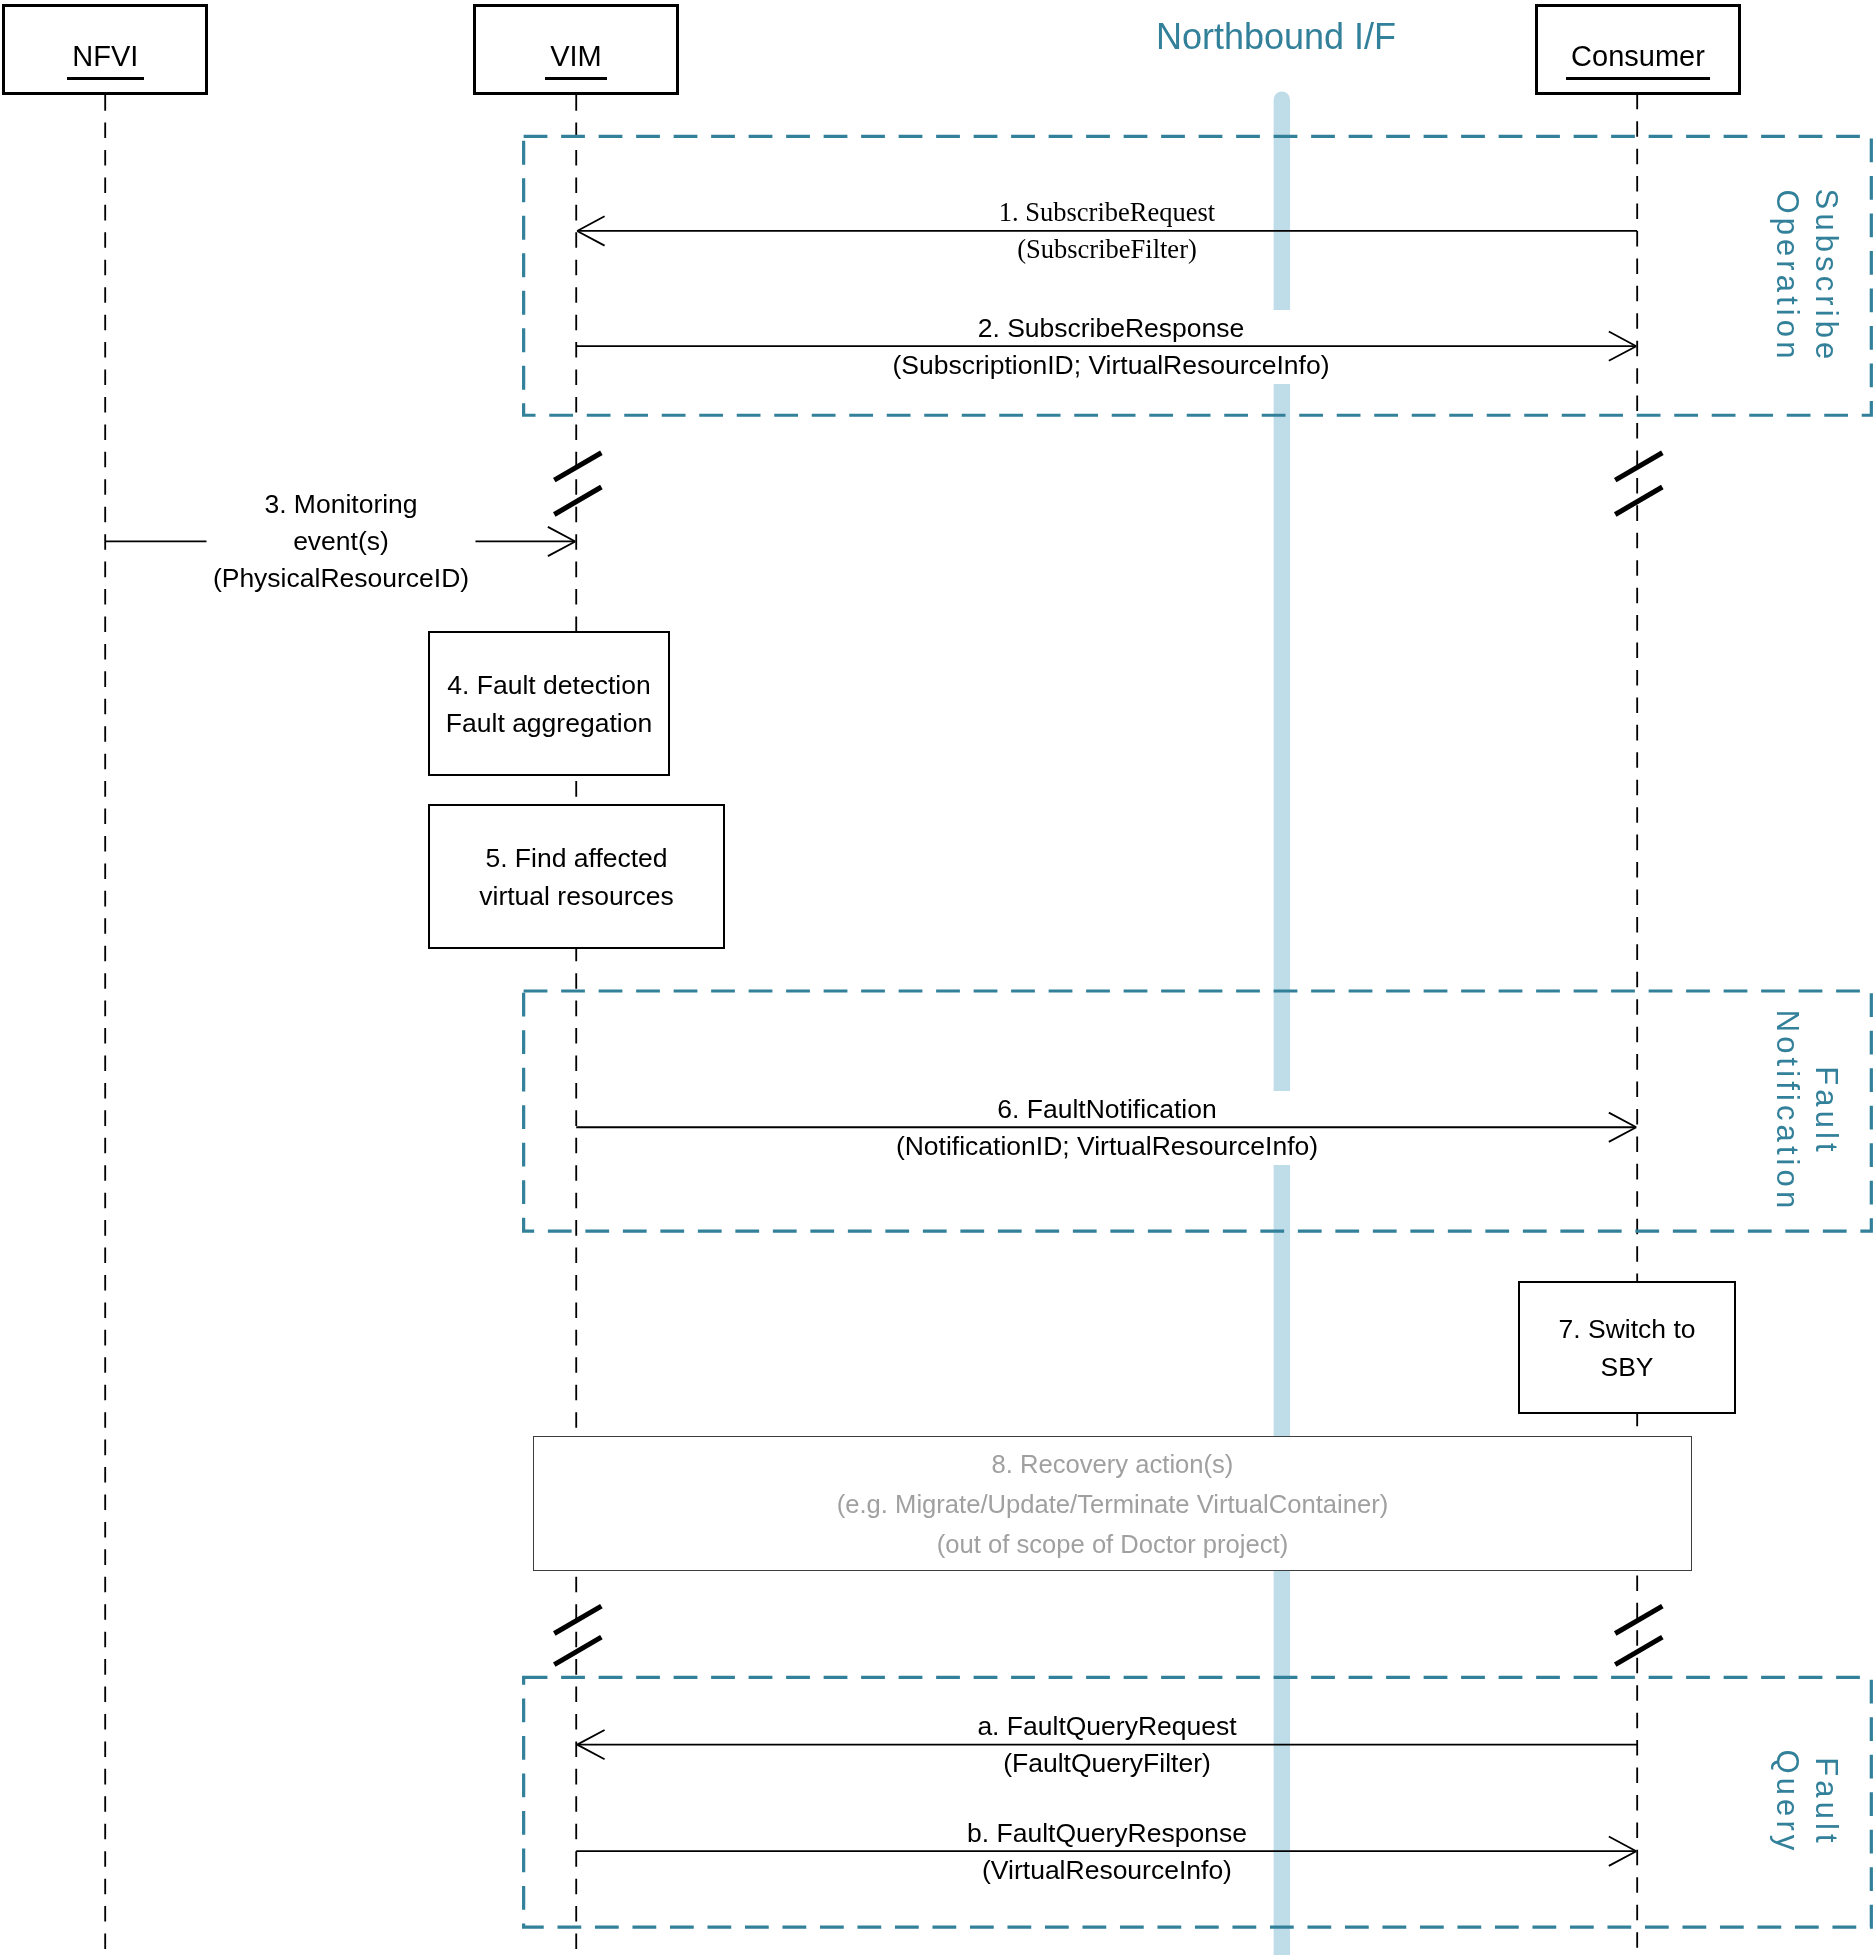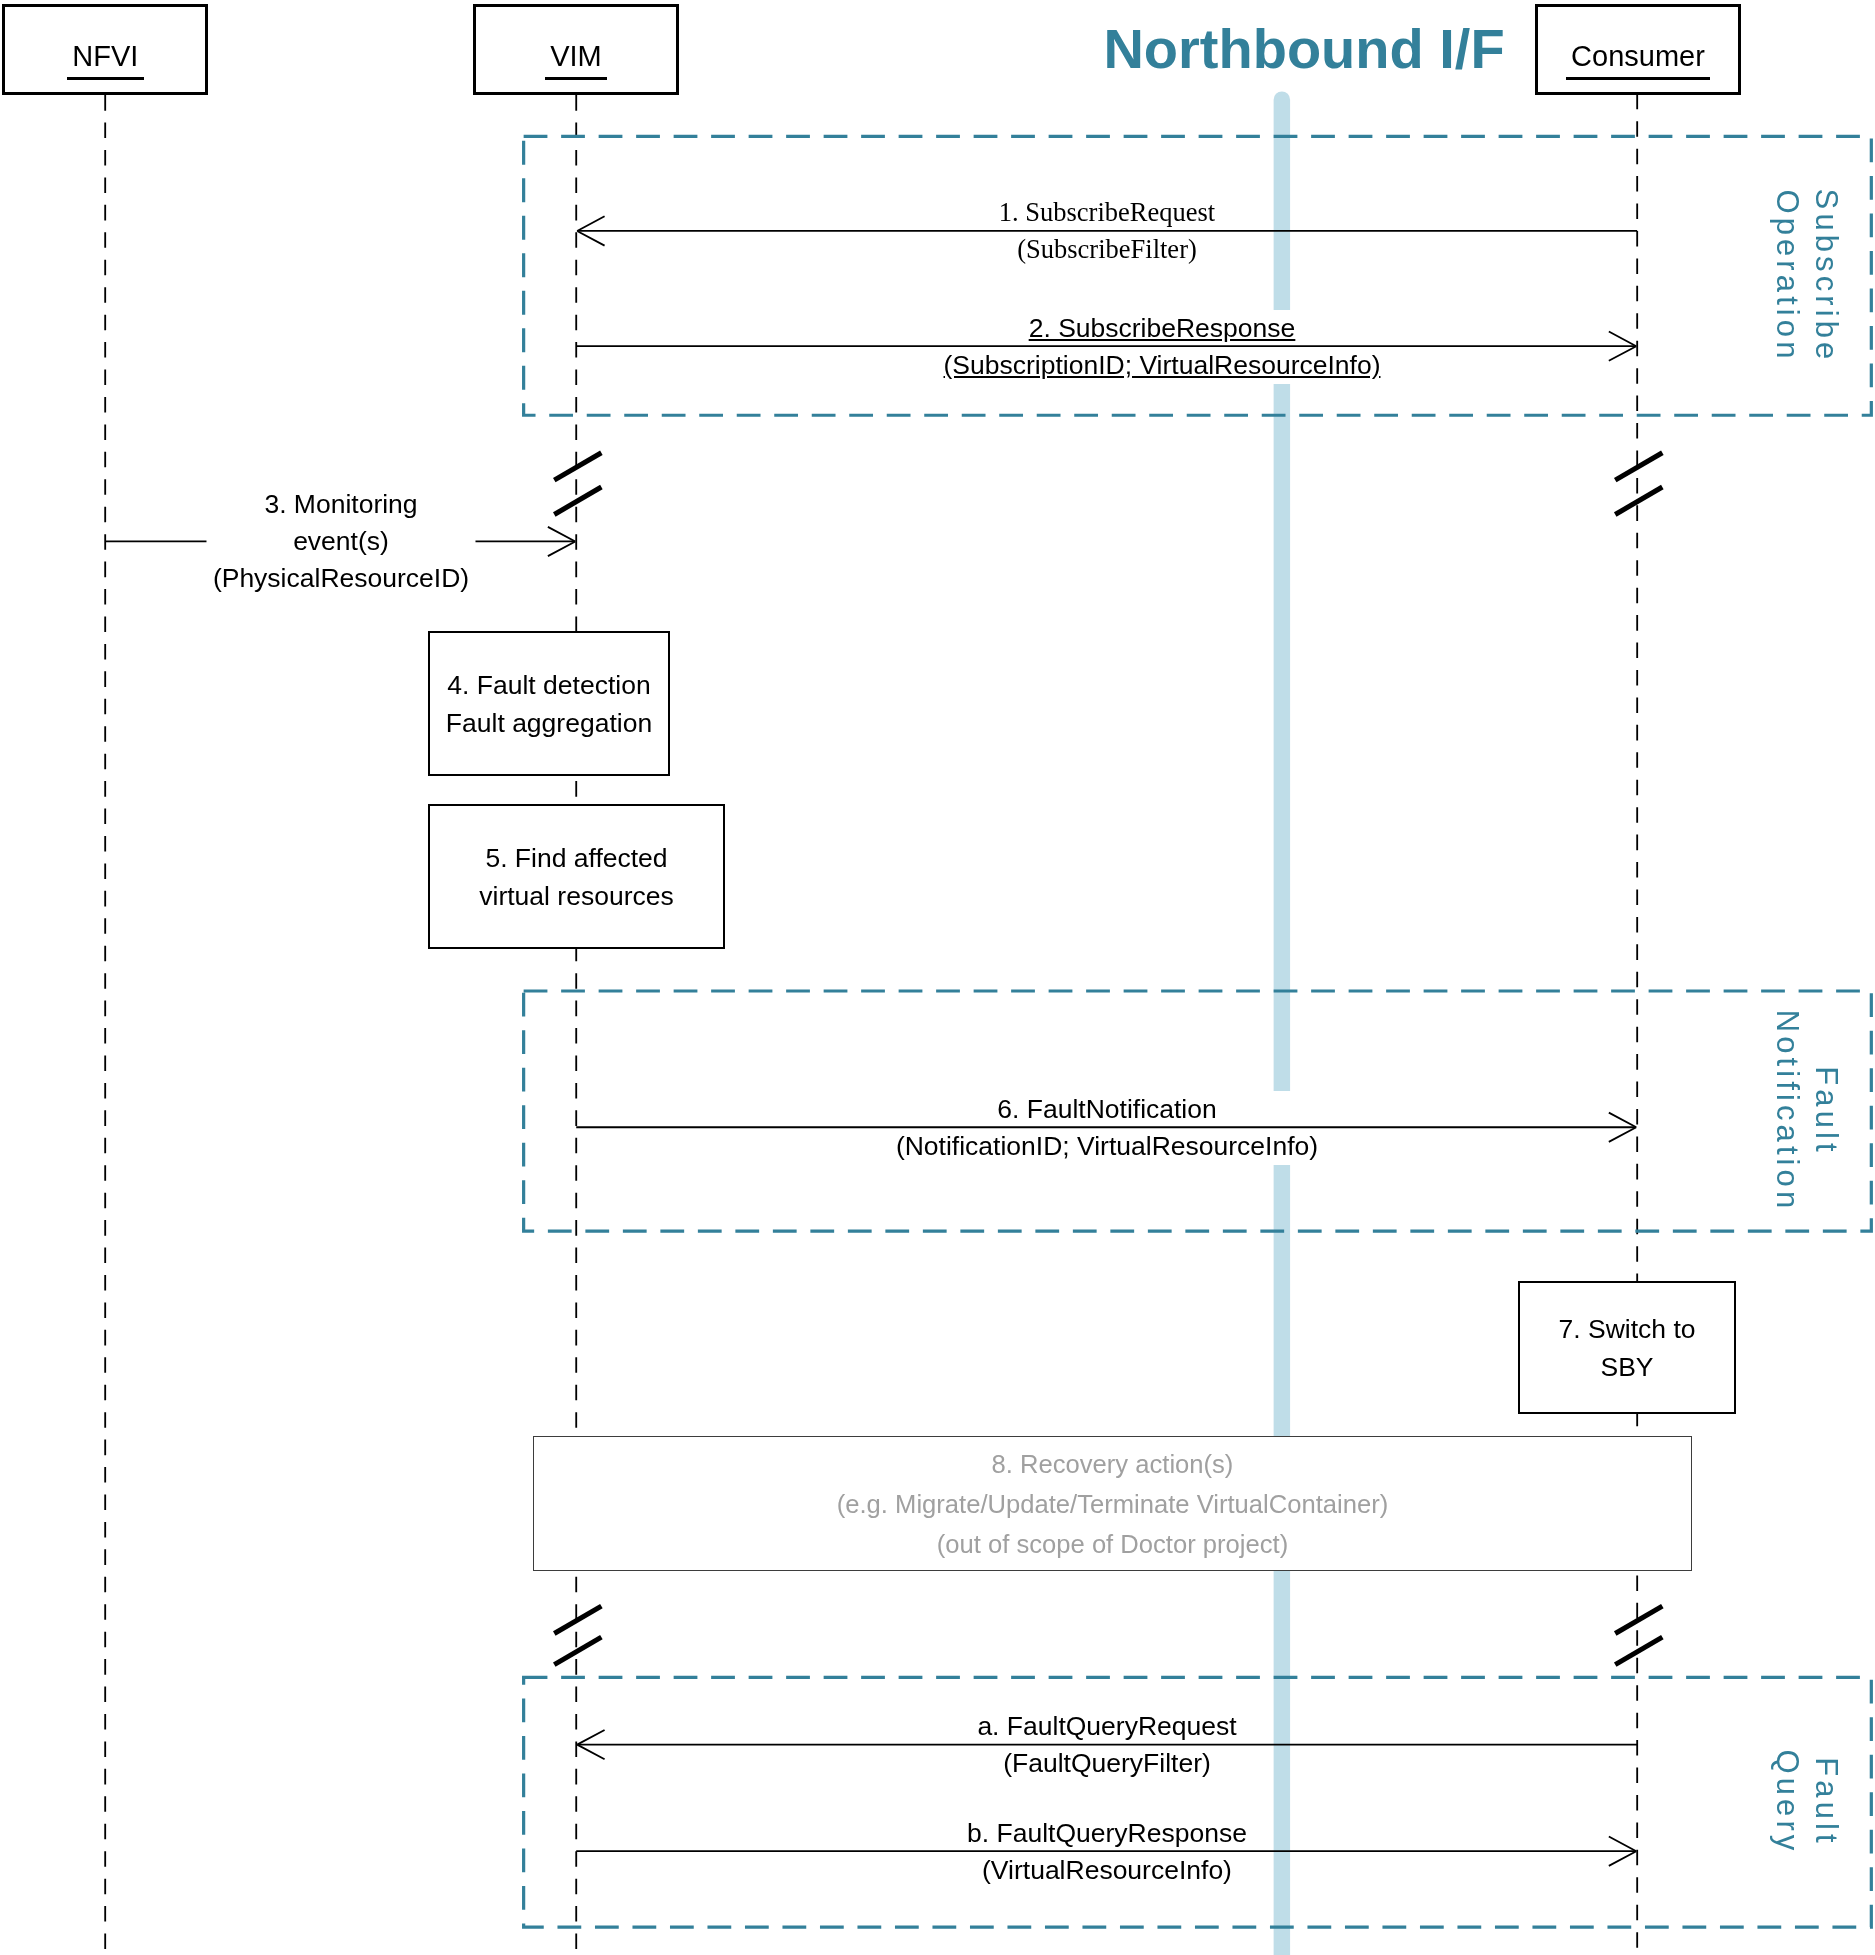--- a/index.html
+++ b/index.html
@@ -34,42 +34,42 @@
   .actor-box .actor-label{
     font-size:29px;line-height:29px;border-bottom:3.7px solid #000;padding:0 5.5px 5.5px;margin-top:24px;
   }
   .actor-nfvi{left:2.3px;}
   .actor-vim{left:473px;}
   .actor-consumer{left:1535px;}
 
   
   .nb-title{
     position:absolute;left:1276px;top:15.6px;transform:translateX(-50%);
-    font-size:56px;font-weight:700;color:var(--accent-teal);white-space:nowrap;z-index:4;margin-left:28px;
+    font-size:36px;font-weight:400;color:var(--accent-teal);white-space:nowrap;z-index:4;
   }
 
   
   .group-label{
     position:absolute;width:348px;height:82px;z-index:2;
     transform:rotate(90deg);
     display:flex;flex-direction:column;align-items:center;justify-content:center;
     color:var(--accent-teal);font-size:31px;font-weight:300;letter-spacing:4.1px;
     line-height:39px;text-align:center;white-space:nowrap;
   }
   .group-label-subscribe{left:1633px;top:235px;}
   .group-label-notification{left:1633px;top:1070px;}
   .group-label-query{left:1633px;top:1761px;}
 
   
   .msg-label{
     position:absolute;transform:translateX(-50%);background:#fff;z-index:3;
     text-align:center;font-size:26.5px;line-height:37px;white-space:nowrap;padding:0 6.4px;
   }
   .msg-1{left:1107px;top:194px;font-family:Liberation Serif, serif;}
-  .msg-2{left:1162px;top:310px;text-decoration:underline;}
+  .msg-2{left:1111px;top:310px;}
   .msg-3{left:341px;top:486px;}
   .msg-6{left:1107px;top:1091px;}
   .msg-a{left:1107px;top:1708px;}
   .msg-b{left:1107px;top:1815px;}
 
   
   .action-box{
     position:absolute;background:#fff;border:2.3px solid #000;box-sizing:border-box;z-index:4;
     display:flex;flex-direction:column;align-items:center;justify-content:center;
     text-align:center;font-size:26.5px;line-height:38px;

